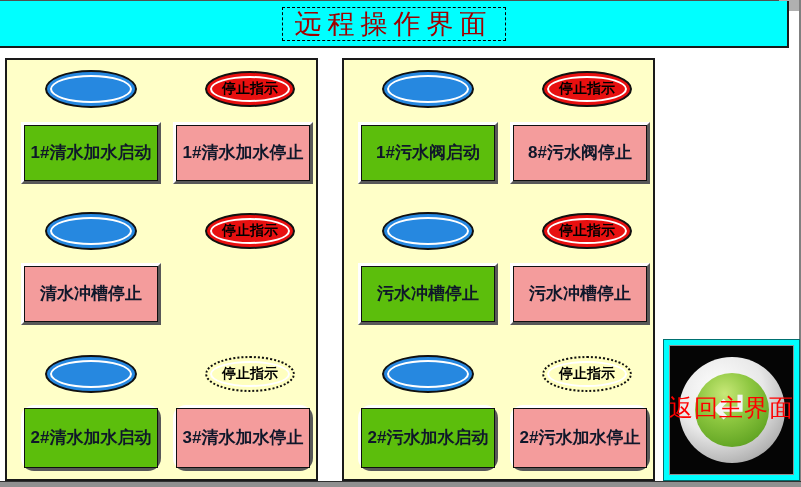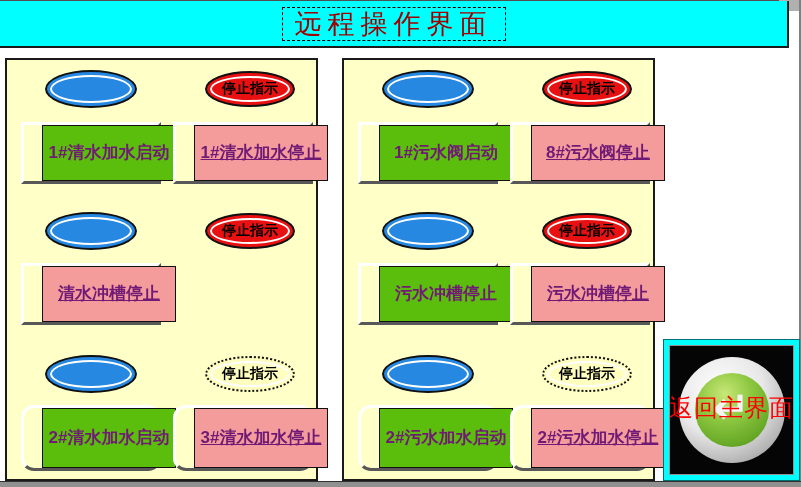--- a/index.html
+++ b/index.html
@@ -68,24 +68,24 @@
   
   .push-btn {
     width:140px; height:62px; padding:0; cursor:pointer; background:transparent;
     border:3px solid; border-color:#ffffff #585858 #585858 #ffffff;
     font-family:inherit;
   }
   .r-btn3 .push-btn { height:66px;border-radius:13px; }
   .push-btn .face {
     width:100%; height:100%; border:1px solid #101010;
     display:flex; align-items:center; justify-content:center;
-    font-weight:bold; font-size:17px; color:#701a75; text-align:left; line-height:1.45;margin-left:18px;
+    font-weight:bold; font-size:17px; color:#0f172a; text-align:left; line-height:1.45;
   }
   .start .face { background:#5CBE0C; }
-  .stop  .face { background:#F49C9C;text-decoration:underline; }
+  .stop  .face { background:#F49C9C; }
 
   
   .return-box {
     position:absolute; left:663px; top:339px; width:137px; height:142px;
     background:#00FFFF; border:1px solid #007070;
   }
   .return-black { position:absolute; inset:5px; background:#050505; border:1px solid #909090; cursor:pointer; }
   .silver-ring {
     position:absolute; left:50%; top:50%; transform:translate(-50%,-50%);
     width:106px; height:106px; border-radius:50%;

